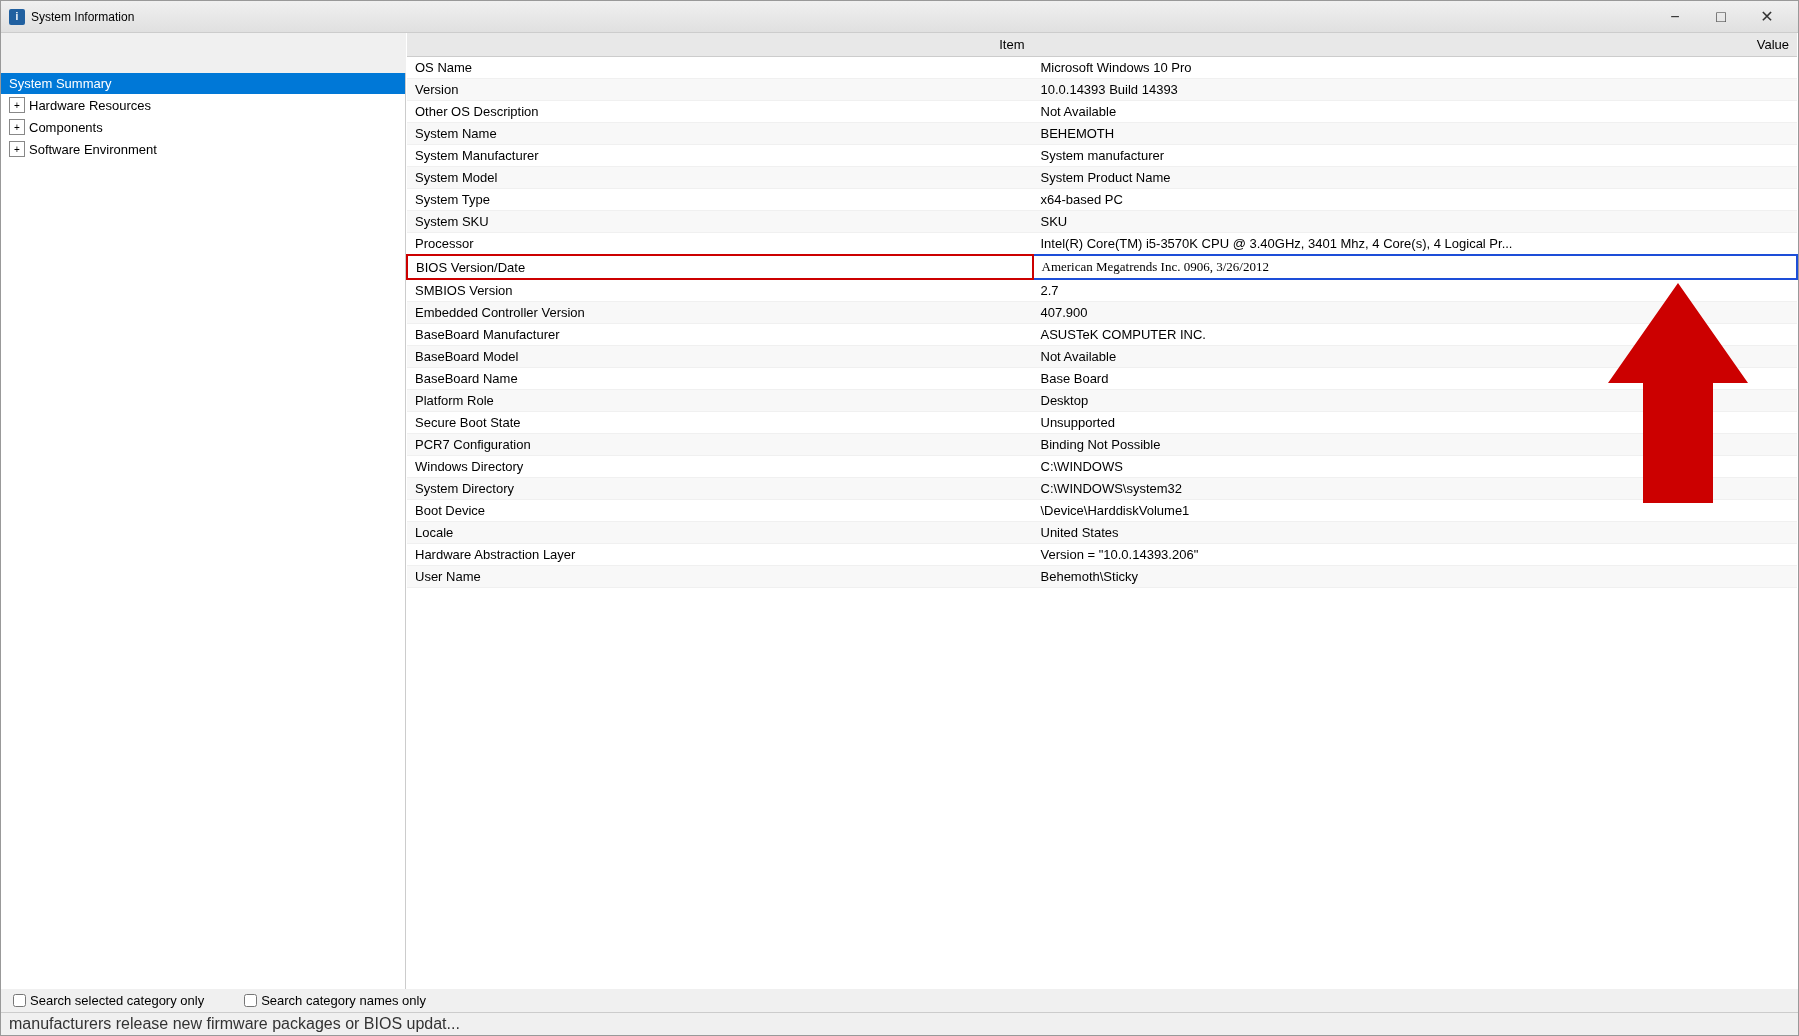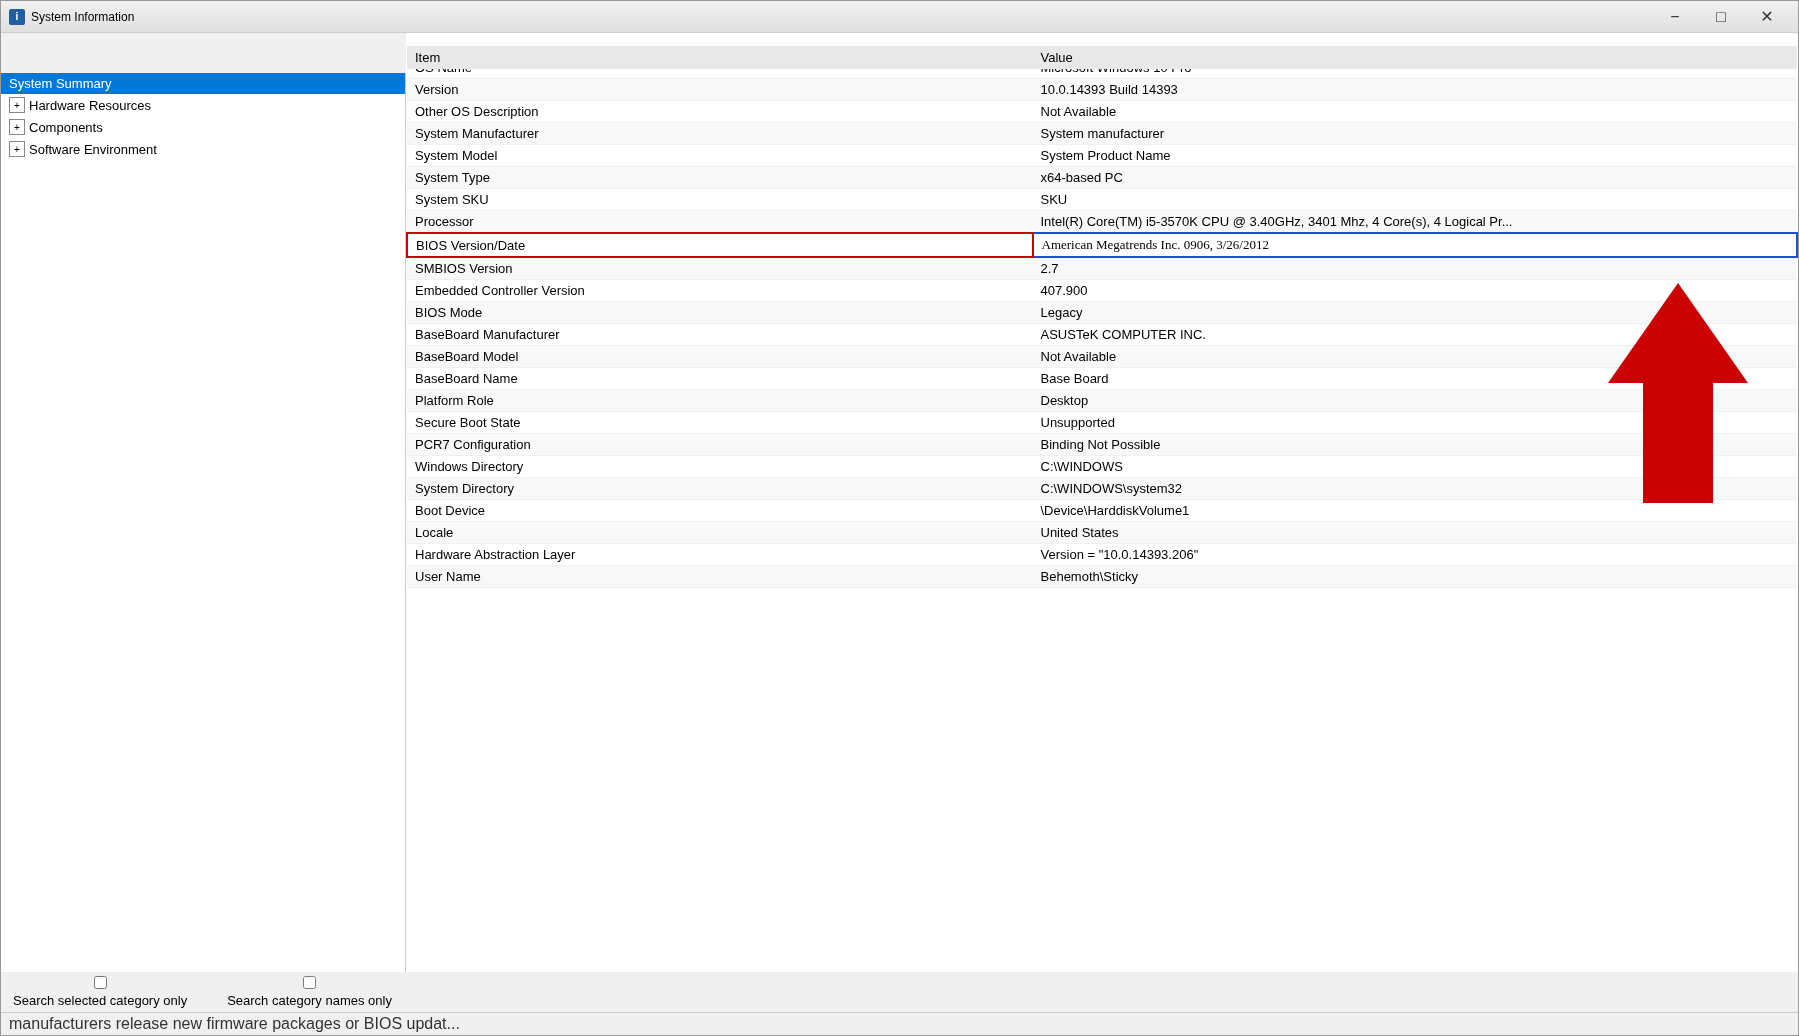--- a/index.html
+++ b/index.html
@@ -132,26 +132,26 @@
       position: relative;
     }
 
     .data-table {
       width: 100%;
       border-collapse: collapse;
     }
     .data-table th {
       background: #e8e8e8;
       border-bottom: 1px solid #ccc;
-      text-align: left;
+      text-align: right;
       padding: 4px 8px;
       font-weight: normal;
       font-size: 13px;
       position: sticky;
-      top: 13px;
+      top: 0;
       z-index: 1;
     }
     .data-table td {
       padding: 3px 8px;
       border-bottom: 1px solid #f0f0f0;
       font-size: 13px;
       vertical-align: middle;
     }
     .data-table tr:nth-child(even) td { background: #f8f8f8; }
     .data-table tr:nth-child(odd) td { background: #fff; }
@@ -203,21 +203,20 @@
       gap: 4px;
       padding: 4px 12px;
       background: #f0f0f0;
       flex-shrink: 0;
     }
     .find-checkbox {
       display: flex;
       align-items: center;
       gap: 4px;
       font-size: 13px;
-      flex-direction: column;
     }
     .find-checkbox input { margin: 0; }
 
     
     .status-bar {
       background: #f0f0f0;
       border-top: 1px solid #ccc;
       padding: 2px 8px;
       font-size: 16px;
       color: #333;
@@ -291,20 +290,24 @@
             </tr>
             <tr>
               <td class="col-item item-col">Version</td>
               <td class="col-value value-col">10.0.14393 Build 14393</td>
             </tr>
             <tr>
               <td class="col-item item-col">Other OS Description</td>
               <td class="col-value value-col">Not Available</td>
             </tr>
             <tr>
+              <td class="col-item item-col">System Name</td>
+              <td class="col-value value-col">BEHEMOTH</td>
+            </tr>
+            <tr>
               <td class="col-item item-col">System Manufacturer</td>
               <td class="col-value value-col">System manufacturer</td>
             </tr>
             <tr>
               <td class="col-item item-col">System Model</td>
               <td class="col-value value-col">System Product Name</td>
             </tr>
             <tr>
               <td class="col-item item-col">System Type</td>
               <td class="col-value value-col">x64-based PC</td>
@@ -321,24 +324,20 @@
               <td class="col-item item-col">BIOS Version/Date</td>
               <td class="col-value value-col">American Megatrends Inc. 0906, 3/26/2012</td>
             </tr>
             <tr>
               <td class="col-item item-col">SMBIOS Version</td>
               <td class="col-value value-col">2.7</td>
             </tr>
             <tr>
               <td class="col-item item-col">Embedded Controller Version</td>
               <td class="col-value value-col">407.900</td>
-            </tr>
-            <tr>
-              <td class="col-item item-col">BIOS Mode</td>
-              <td class="col-value value-col">Legacy</td>
             </tr>
             <tr>
               <td class="col-item item-col">BaseBoard Manufacturer</td>
               <td class="col-value value-col">ASUSTeK COMPUTER INC.</td>
             </tr>
             <tr>
               <td class="col-item item-col">BaseBoard Model</td>
               <td class="col-value value-col">Not Available</td>
             </tr>
             <tr>

